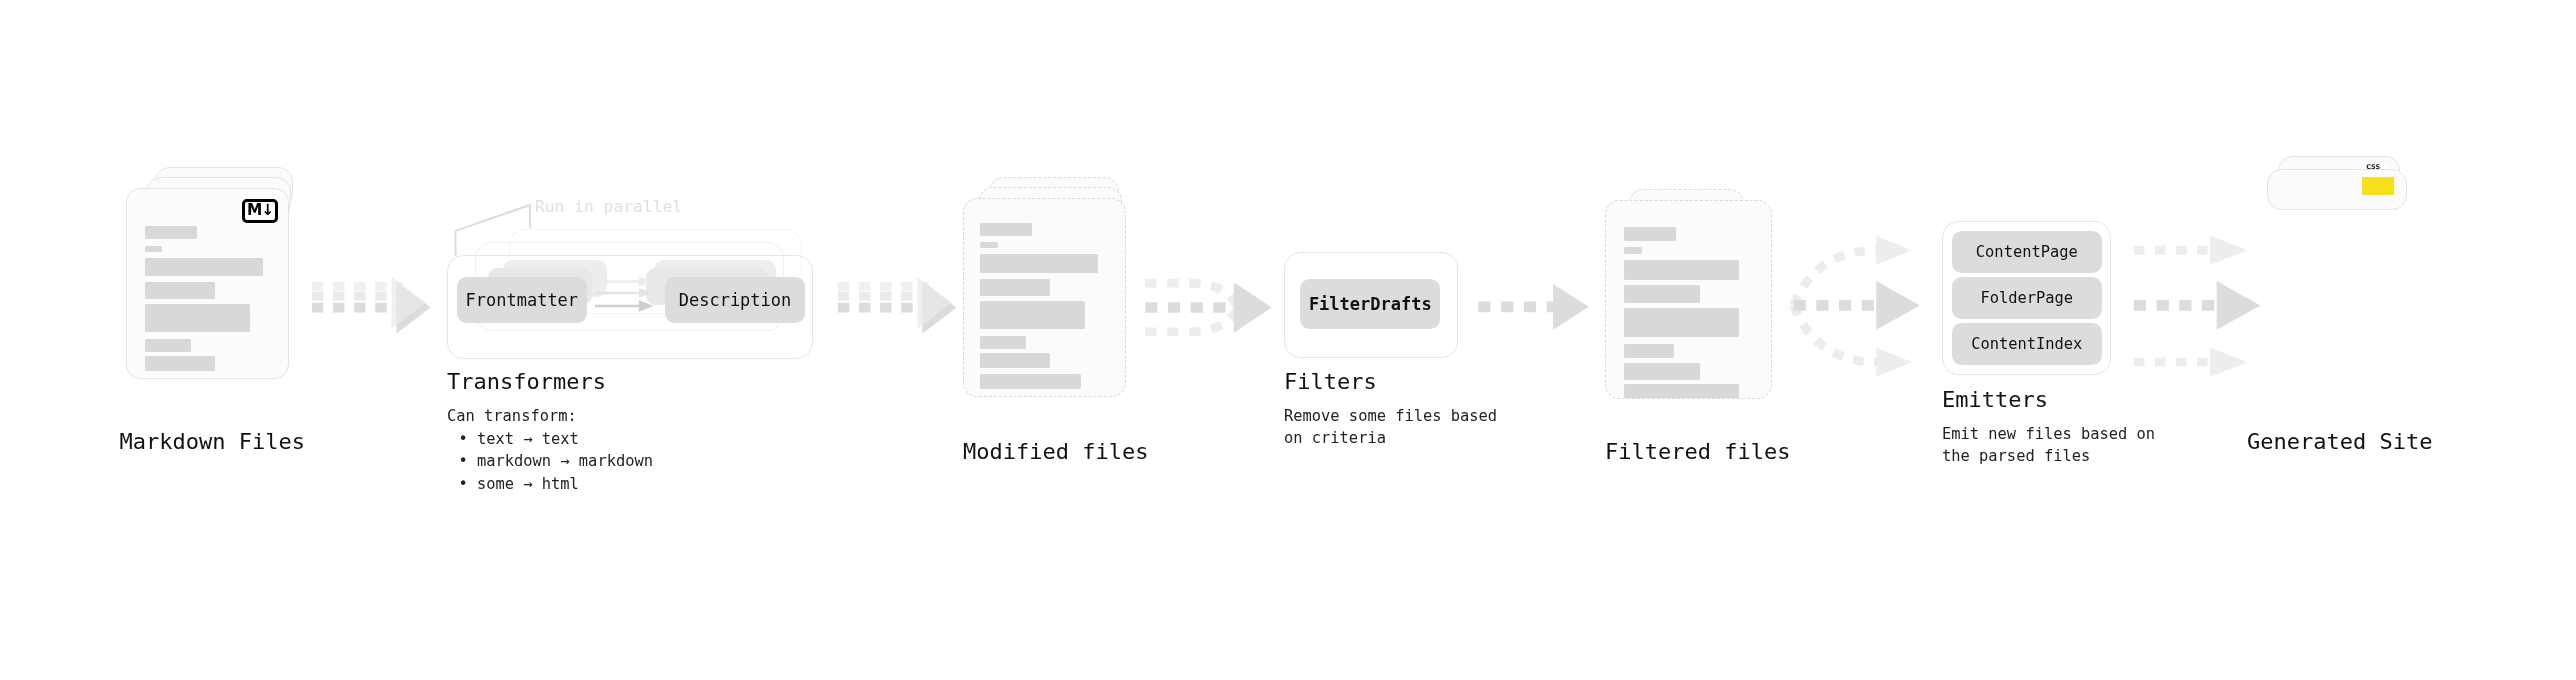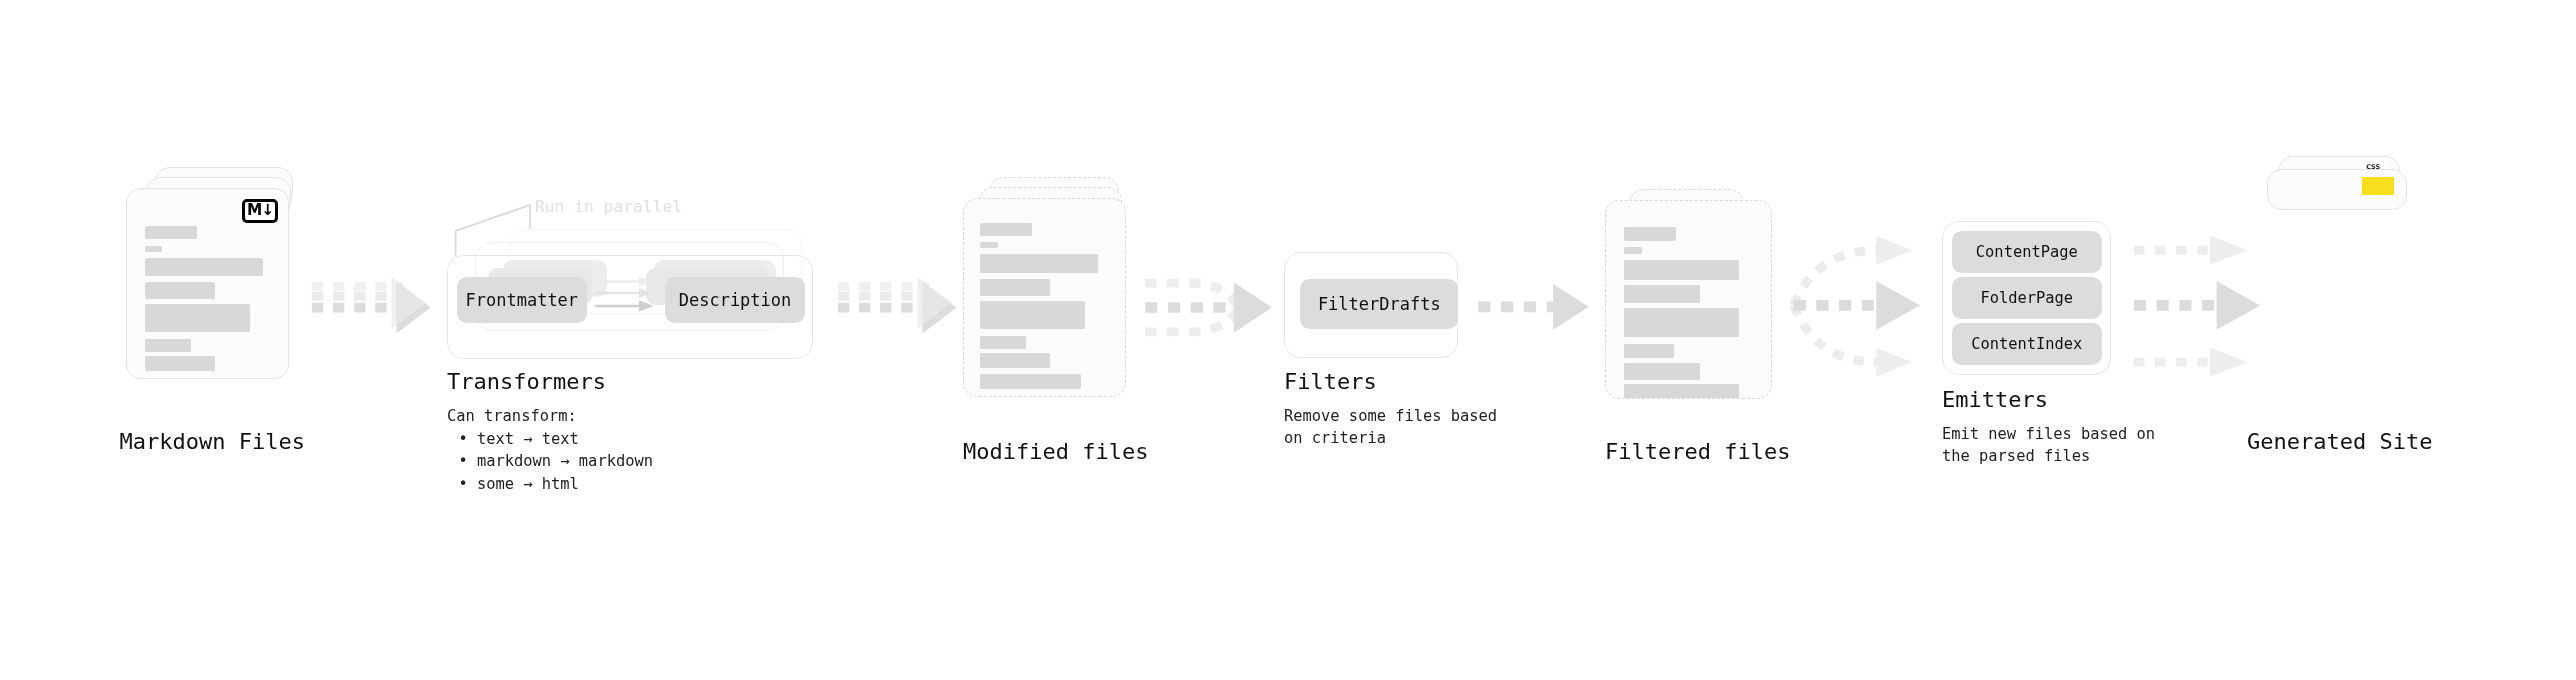--- a/index.html
+++ b/index.html
@@ -218,21 +218,21 @@
     <svg width="138" height="65" viewBox="0 0 170 80">
       <path d="M4 10 H60 Q100 10 118 38" stroke="#ededed" stroke-width="11" stroke-dasharray="14 13" fill="none"></path>
       <path d="M4 70 H60 Q100 70 118 42" stroke="#ededed" stroke-width="11" stroke-dasharray="14 13" fill="none"></path>
       <path d="M4 40 H124" stroke="#dcdcdc" stroke-width="13" stroke-dasharray="15 13" fill="none"></path>
       <polygon points="113,9 160,40 113,71" fill="#dcdcdc"></polygon>
     </svg>
   </div>
 
   <div class="node" style="left:1284px;top:252px;">
     <div class="groupbox" style="left:0px;top:0px;width:174px;height:106px;"></div>
-    <div class="pill" style="left:16.3px;top:27px;width:158px;height:50px;">FilterDrafts</div>
+    <div class="pill" style="left:16.3px;top:27px;width:140px;height:50px;font-weight:bold;">FilterDrafts</div>
     <div class="title" style="left:0px;top:117px;text-align:center;">Filters</div>
     <div class="desc" style="left:0px;top:153px;">Remove some files based
 on criteria</div>
   </div>
 
   <div class="node" style="left:1475px;top:284px;">
     <svg width="122" height="49" viewBox="0 0 150 60">
       <path d="M4 28 H104" stroke="#dcdcdc" stroke-width="13" stroke-dasharray="15 13" fill="none"></path>
       <polygon points="96,0 140,28 96,56" fill="#dcdcdc"></polygon>
     </svg>

